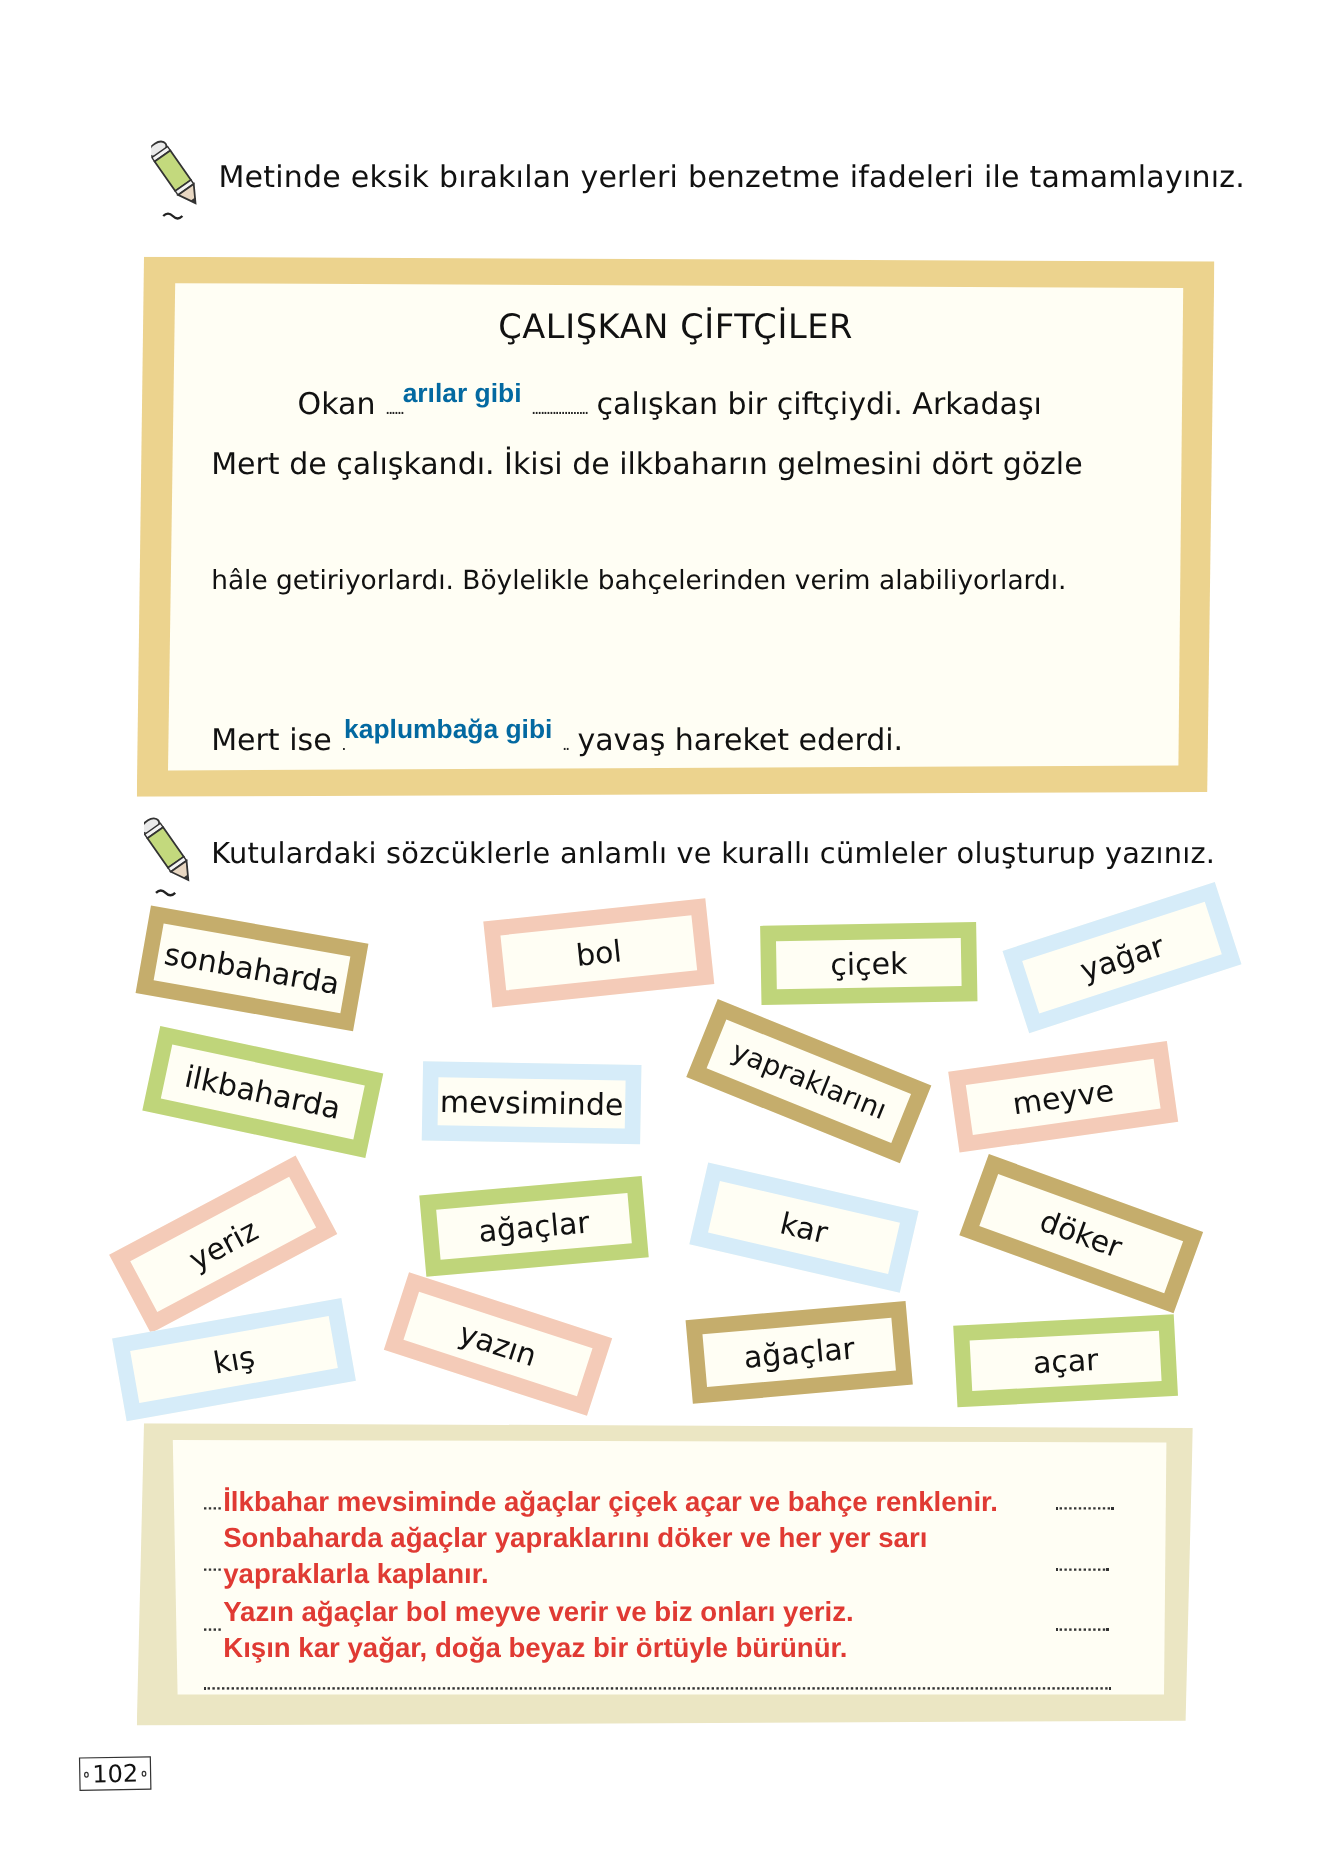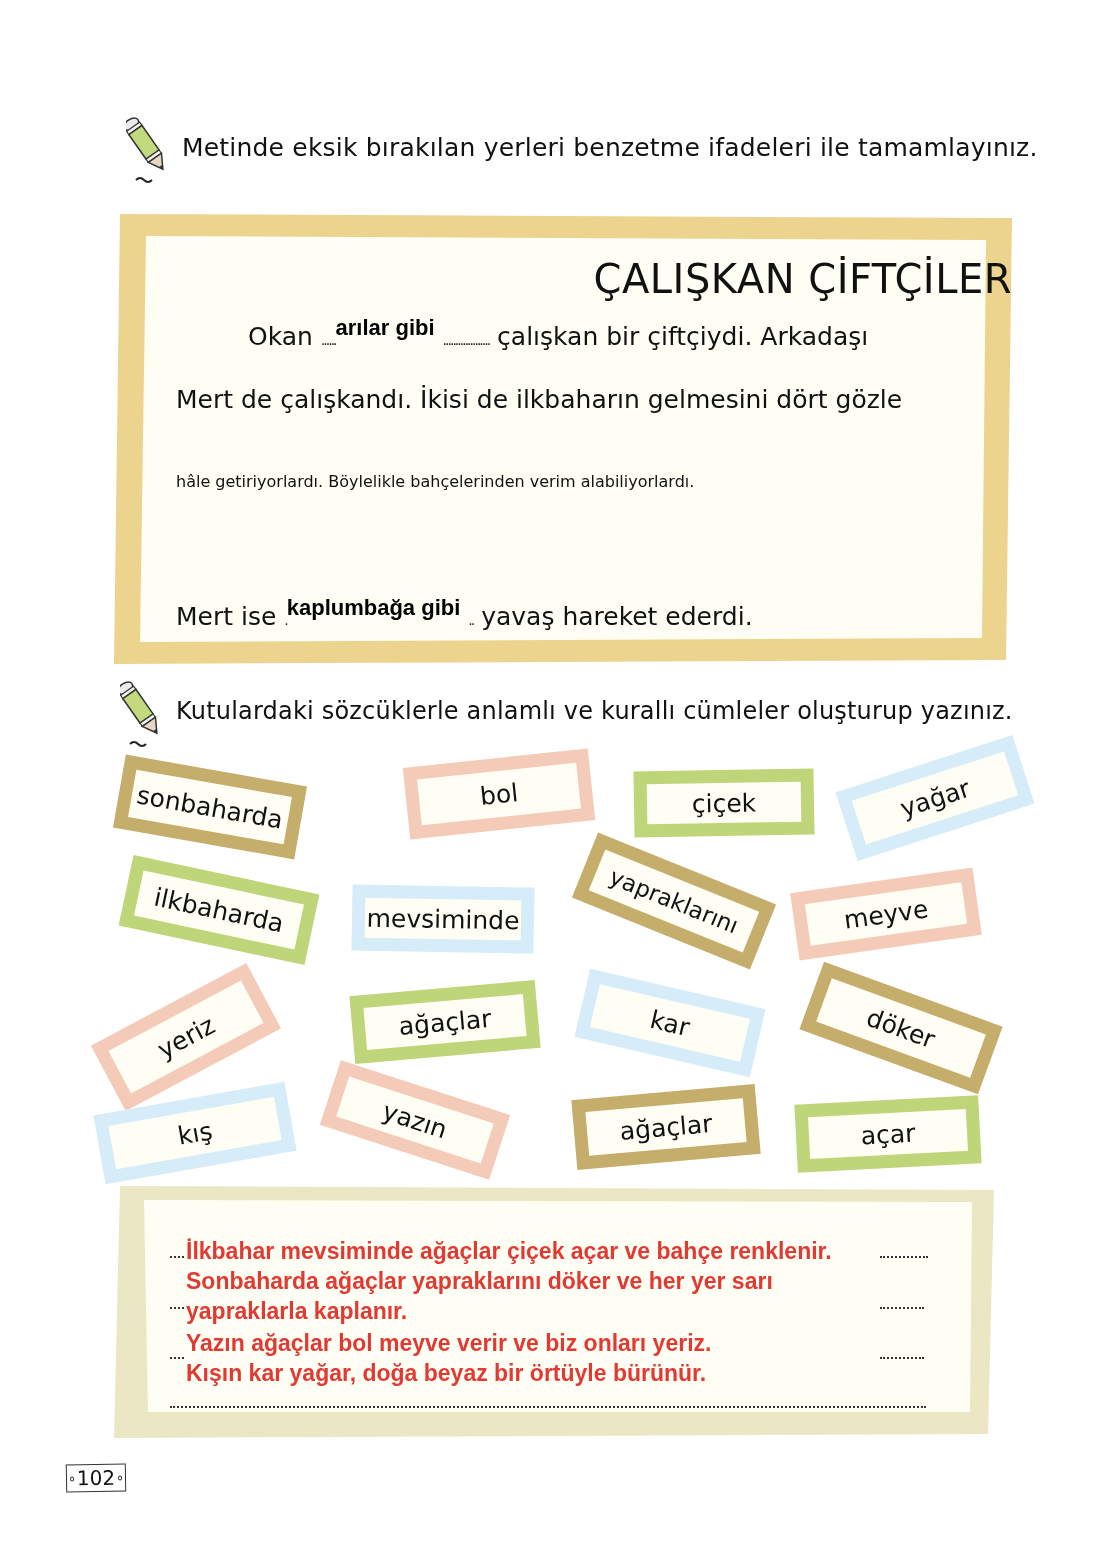--- a/index.html
+++ b/index.html
@@ -6,24 +6,24 @@
   html, body { width: 1105px; height: 1559px; background: #ffffff; overflow: hidden; }
   body { position: relative; font-family: "DejaVu Sans", sans-serif; color: #111; }
 
   .instruction { position: absolute; display: flex; align-items: center; justify-content: center; }
   .instruction .pencil { width: 44px; height: 78px; margin-right: 12px; flex: none; }
   .instruction .text { font-family: "DejaVu Sans", sans-serif; font-size: 25px; letter-spacing: 0.2px; color: #111; white-space: nowrap; }
 
   
   .story-frame { position: absolute; left: 114px; top: 214px; width: 898px; height: 450px; }
   .story-frame svg { position: absolute; left: 0; top: 0; }
-  .story-title { position: absolute; left: 0; width: 898px; top: 42px; text-align: right; font-size: 40px; font-family: "DejaVu Sans", sans-serif; font-weight: normal; letter-spacing: 0.5px; }
+  .story-title { position: absolute; left: 0; width: 898px; top: 42px; text-align: center; font-size: 28px; font-family: "DejaVu Sans", sans-serif; font-weight: normal; letter-spacing: 0.5px; }
   .story-line { position: absolute; left: 62px; font-size: 25px; white-space: nowrap; font-family: "DejaVu Sans", sans-serif; }
   .dots { color: #222; letter-spacing: -2px; font-size: 14px; }
-  .answer { color: #000000; font-family: "Liberation Sans", sans-serif; font-weight: bold; font-size: 22px; position: relative; top: -10px; }
+  .answer { color: #0369a1; font-family: "Liberation Sans", sans-serif; font-weight: bold; font-size: 22px; position: relative; top: -10px; }
 
   
   .card { position: absolute; display: flex; align-items: center; justify-content: center; border-style: solid; border-width: 13px; background: #fffef4; }
   .card span { font-size: 25px; font-family: "DejaVu Sans", sans-serif; color: #111; white-space: nowrap; }
 
   
   .answer-frame { position: absolute; left: 114px; top: 1186px; width: 880px; height: 252px; }
   .answer-frame svg { position: absolute; left: 0; top: 0; }
   .ans-line { position: absolute; font-family: "Liberation Sans", sans-serif; font-weight: bold; color: #e03a33; font-size: 23px; white-space: nowrap; }
   .dotline { position: absolute; border-bottom: 2px dotted #333; height: 2px; }
@@ -52,22 +52,22 @@
 <div class="story-frame">
   <svg width="898" height="450">
     <polygon points="6,0 898,4 892,446 0,450" fill="#ecd38e"></polygon>
     <polygon points="32,22 872,26 868,424 26,428" fill="#fffef4"></polygon>
   </svg>
   <div class="story-title">ÇALIŞKAN ÇİFTÇİLER</div>
 
   <div class="story-line" style="top:108px; left:134px;">
     <span>Okan </span><span class="dots">......</span><span class="answer">arılar gibi</span><span class="dots" style="margin-left:8px">...................</span><span> çalışkan bir çiftçiydi. Arkadaşı</span>
   </div>
-  <div class="story-line" style="top:158px;margin-top:13px;">Mert de çalışkandı. İkisi de ilkbaharın gelmesini dört gözle</div>
-  <div class="story-line" style="top:258px; font-size:16px;">hâle getiriyorlardı. Böylelikle bahçelerinden verim alabiliyorlardı.</div>
+  <div class="story-line" style="top:158px;">Mert de çalışkandı. İkisi de ilkbaharın gelmesini dört gözle</div>
+  <div class="story-line" style="top:258px; font-size:22px;">hâle getiriyorlardı. Böylelikle bahçelerinden verim alabiliyorlardı.</div>
   <div class="story-line" style="top:370px;margin-top:18px;">
     <span>Mert ise </span><span class="dots">.</span><span class="answer">kaplumbağa gibi</span><span class="dots" style="margin-left:8px">..</span><span> yavaş hareket ederdi.</span>
   </div>
 </div>
 
 <div class="instruction" style="left:120px; top:672px;">
   <svg class="pencil" viewBox="0 0 44 78">
     <g transform="rotate(-35 22 40)">
       <rect x="14" y="6" width="16" height="10" rx="7" fill="#eaeaea" stroke="#333" stroke-width="1.5"></rect>
       <rect x="14" y="14" width="16" height="4" fill="#f3f3f3" stroke="#333" stroke-width="1.2"></rect>

